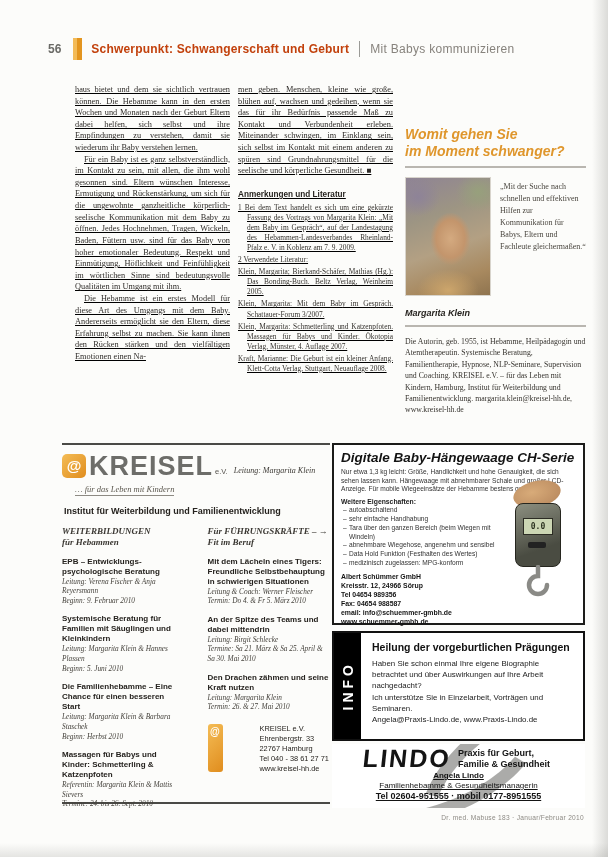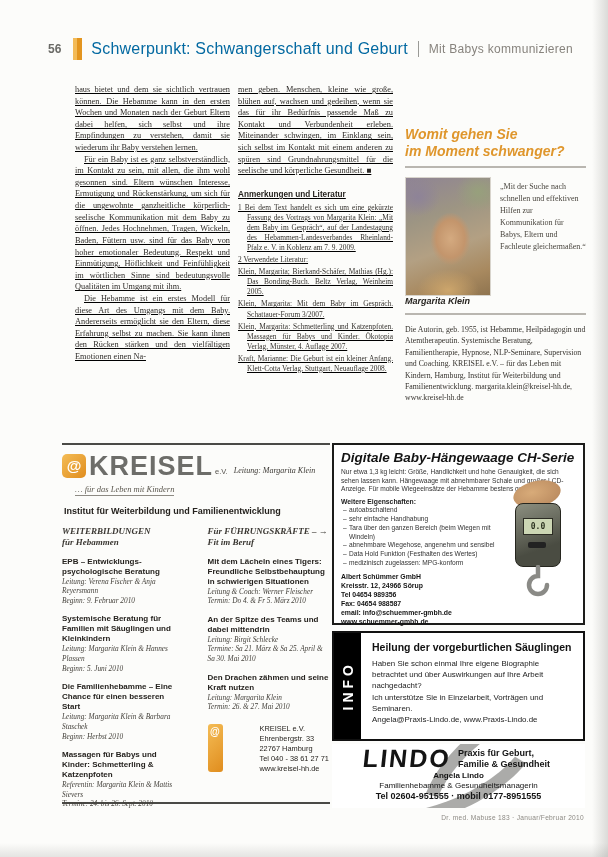--- a/index.html
+++ b/index.html
@@ -7,21 +7,21 @@
         font-family:"Liberation Sans",sans-serif;}
   .page::before{content:"";position:absolute;right:0;top:0;width:16px;height:100%;
         background:linear-gradient(90deg,rgba(0,0,0,0) 0%,rgba(120,120,115,.25) 100%);pointer-events:none;z-index:50;}
   .page::after{content:"";position:absolute;left:0;bottom:0;width:100%;height:14px;
         background:linear-gradient(180deg,rgba(0,0,0,0) 0%,rgba(120,120,115,.18) 100%);pointer-events:none;z-index:50;}
 
   
   .header{position:absolute;left:48px;top:38px;display:flex;align-items:center;}
   .pagenum{font-weight:bold;font-size:12px;color:#6a6a66;}
   .hbar{width:9px;height:22px;margin:0 9px 0 12px;background:linear-gradient(90deg,#f3bb58 0 45%,#e3951f 45%);}
-  .htitle{font-weight:normal;font-size:16px;color:#0369a1;letter-spacing:.2px;}
+  .htitle{font-weight:bold;font-size:12px;color:#c2410c;letter-spacing:.2px;}
   .hdiv{width:1px;height:16px;background:#9a9a96;margin:0 10px;}
   .htopic{font-size:12px;color:#87837d;letter-spacing:.3px;}
 
   
   .col{position:absolute;top:84px;width:155px;text-decoration:underline;}
   .col1{left:75px;} .col2{left:238px;}
   .bodytext p{margin:0;font:8.3px/1.4 "Liberation Serif",serif;color:#2f2c29;text-align:justify;}
   .bodytext p.ind{text-indent:9px;}
   .noteshead{font:bold 8.2px "Liberation Sans",sans-serif;color:#26231f;margin:13px 0 4px;}
   .note{font:7.4px/1.36 "Liberation Serif",serif;color:#35322e;text-align:justify;
@@ -33,21 +33,21 @@
   .sb-rule{height:2px;background:#b9b6b0;margin:7px 0 9px;}
   .sb-media{display:flex;}
   .photo{width:86px;height:119px;flex:0 0 auto;border:1px solid #d8d4cc;box-sizing:border-box;
      background:
       radial-gradient(ellipse 26px 34px at 53% 52%, #d4aa80 0%, #c3956c 55%, rgba(195,149,108,0) 78%),
       radial-gradient(ellipse 44px 30px at 50% 96%, #cda66c 0%, rgba(205,166,108,0) 70%),
       radial-gradient(ellipse 30px 26px at 14% 16%, #8e8398 0%, rgba(142,131,152,0) 75%),
       radial-gradient(ellipse 30px 26px at 86% 12%, #97a07c 0%, rgba(151,160,124,0) 75%),
       linear-gradient(160deg,#8f8494 0%,#9d9583 32%,#b3a083 58%,#a8895f 82%,#8f744f 100%);}
   .sb-quote{font:8px/1.5 "Liberation Serif",serif;color:#4a463f;padding:4px 0 0 9px;}
-  .sb-cap{font:italic bold 9px "Liberation Sans",sans-serif;color:#26231f;margin-top:0;}
+  .sb-cap{font:italic bold 9px "Liberation Sans",sans-serif;color:#26231f;margin-top:12px;}
   .sb-bio{font:7.8px/1.46 "Liberation Serif",serif;color:#36332e;margin-top:8px;}
 
   
   .kreisel{position:absolute;left:62px;top:443px;width:268px;height:361px;box-sizing:border-box;
      border-top:2px solid #4a4a46;border-bottom:2px solid #4a4a46;padding-top:9px;}
   .k-row{display:flex;align-items:flex-end;}
   .k-sq{width:24px;height:24px;border-radius:5px;background:linear-gradient(135deg,#f4bc55,#e08d1e);
      color:#fff;font:bold 15px/24px "Liberation Sans",sans-serif;text-align:center;flex:0 0 auto;}
   .k-name{font:bold 27px/0.85 "Liberation Sans",sans-serif;color:#6d6d69;letter-spacing:1px;margin-left:3px;}
   .k-ev{font:7.5px "Liberation Sans",sans-serif;color:#55524d;margin:0 6px 2px 2px;}
@@ -97,21 +97,21 @@
   .info-p{font:7.9px/1.42 "Liberation Sans",sans-serif;color:#222;margin:0;}
 
   
   .lindo{position:absolute;left:332px;top:744px;width:253px;height:64px;overflow:hidden;background:#fff;}
   .sw{position:absolute;border-radius:50%;border:13px solid rgba(150,150,148,.85);}
   .sw1{width:260px;height:150px;left:-70px;top:-96px;border-color:transparent transparent rgba(150,150,148,.8) transparent;transform:rotate(-14deg);}
   .sw2{width:240px;height:150px;right:-90px;top:-40px;border-color:transparent transparent rgba(150,150,148,.8) transparent;transform:rotate(150deg);}
   .lindo-row{position:relative;display:flex;justify-content:center;align-items:center;gap:7px;margin-top:2px;}
   .lindo-logo{font:bold 25px/1 "Liberation Sans",sans-serif;color:#141414;letter-spacing:2px;transform:skewX(-6deg);}
   .lindo-claim{font:bold 9px/1.2 "Liberation Sans",sans-serif;color:#141414;width:96px;}
-  .lindo-c{position:relative;text-align:center;font:8px/1.25 "Liberation Sans",sans-serif;color:#141414;}
+  .lindo-c{position:relative;text-align:center;font:8px/1.25 "Liberation Sans",sans-serif;color:#141414;text-decoration:underline;}
   .lindo-c .b{font-weight:bold;}
   .lindo-phone{font:bold 9px/1.3 "Liberation Sans",sans-serif;}
 
   .footer{position:absolute;left:0;top:814px;width:584px;text-align:right;
      font:6.6px "Liberation Sans",sans-serif;color:#8d8a84;letter-spacing:.3px;}
 </style>
 </head>
 <body>
 
 <div class="page">
@@ -255,21 +255,21 @@
       <svg class="w-hook" width="34" height="42">
         <path d="M17 2 v9 a9 9 0 1 0 9 9" fill="none" stroke="#8a8a86" stroke-width="4.5" stroke-linecap="round"></path>
       </svg>
     </div>
   </div>
 
   <div class="infoad">
     <div class="info-bar">
       <span class="info-vtext">INFO</span>
     </div>
-    <div class="info-title">Heilung der vorgeburtlichen Säuglingen</div>
+    <div class="info-title">Heilung der vorgeburtlichen Prägungen</div>
     <p class="info-p">Haben Sie schon einmal Ihre eigene Biographie betrachtet und über Auswirkungen auf Ihre Arbeit nachgedacht?</p>
     <p class="info-p">Ich unterstütze Sie in Einzelarbeit, Vorträgen und Seminaren.</p>
     <p class="info-p">Angela@Praxis-Lindo.de, www.Praxis-Lindo.de</p>
   </div>
 
   <div class="lindo">
     <div class="sw sw1"></div>
     <div class="sw sw2"></div>
     <div class="lindo-row">
       <span class="lindo-logo">LINDO</span>

